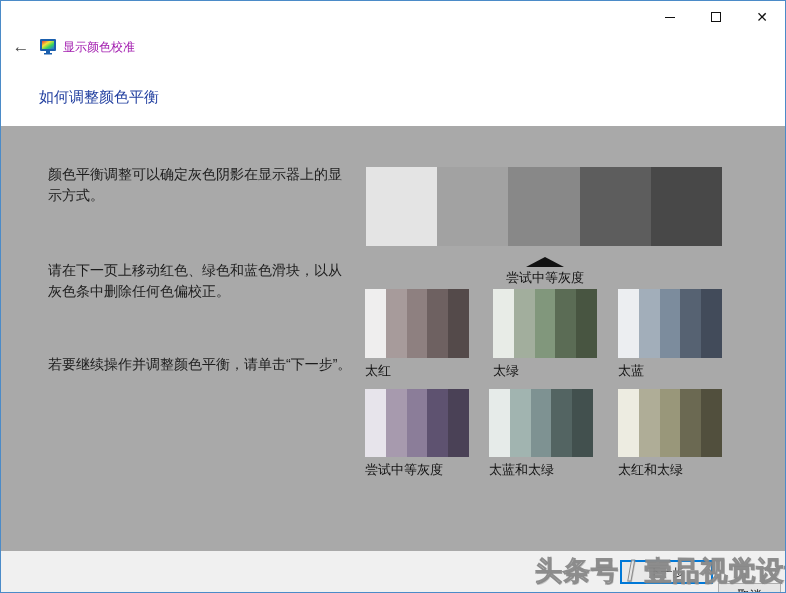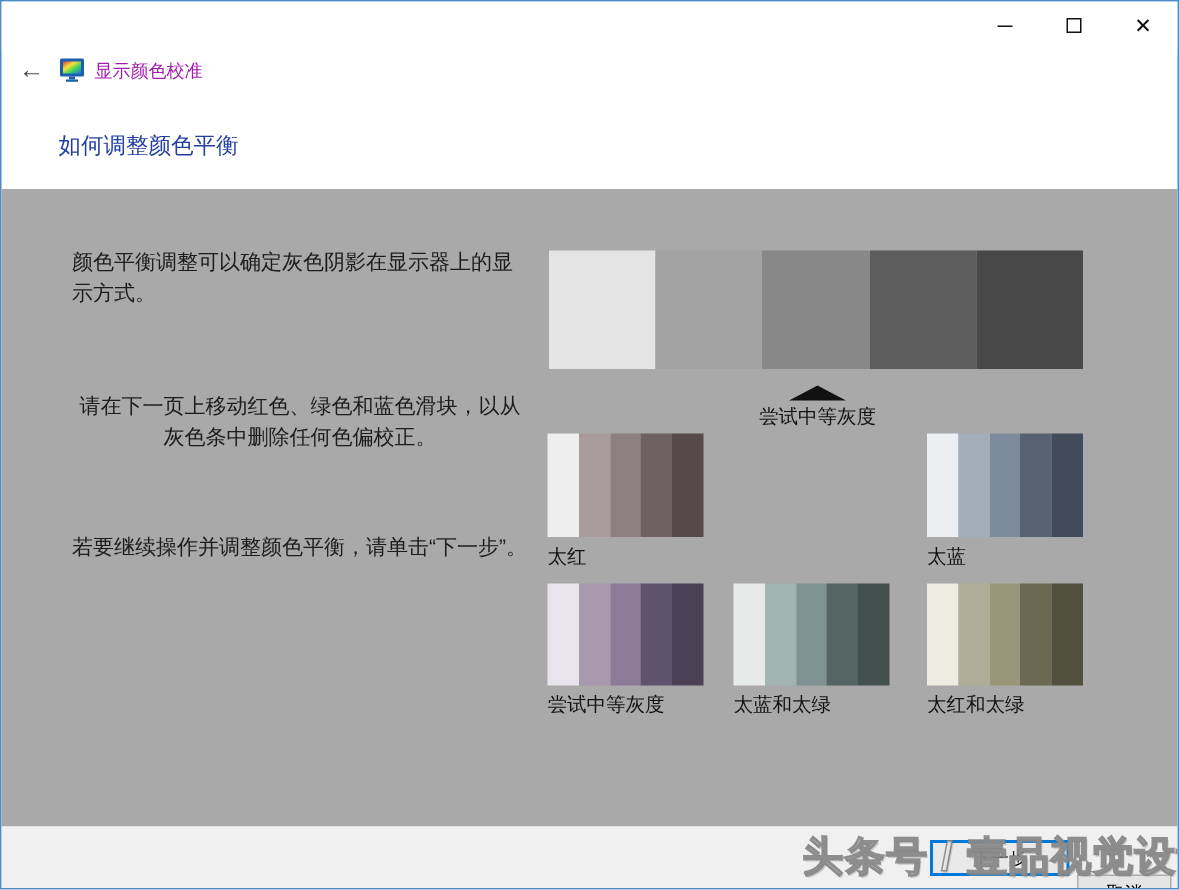--- a/index.html
+++ b/index.html
@@ -35,21 +35,21 @@
   
   .content {
     position:absolute; left:0; top:125px; width:784px; height:425px;
     background:#a9a9a9;
   }
   .para {
     position:absolute; left:47px; width:304px;
     font-size:14px; line-height:21px; color:#1c1c1c;
   }
   .para.p1 { top:38px; }
-  .para.p2 { top:134px;text-align:center; }
+  .para.p2 { top:134px; }
   .para.p3 { top:228px; }
   
   .gray-bar {
     position:absolute; left:365px; top:41px; width:356px; height:79px; display:flex;
   }
   .gray-bar .seg { flex:1; }
   .pointer-tri {
     position:absolute; left:525px; top:131px; width:0; height:0;
     border-left:19px solid transparent; border-right:19px solid transparent;
     border-bottom:10px solid #111;
@@ -153,20 +153,30 @@
     <div class="swatch r1 sw-0">
       <div class="stripes">
           <div style="background: rgb(239, 238, 238);"></div>
           <div style="background: rgb(167, 155, 155);"></div>
           <div style="background: rgb(142, 128, 128);"></div>
           <div style="background: rgb(110, 97, 97);"></div>
           <div style="background: rgb(84, 74, 74);"></div>
         </div>
       <div class="swatch-label">太红</div>
     </div>
+    <div class="swatch r1 sw-1">
+      <div class="stripes">
+          <div style="background: rgb(232, 236, 231);"></div>
+          <div style="background: rgb(162, 174, 157);"></div>
+          <div style="background: rgb(129, 151, 124);"></div>
+          <div style="background: rgb(91, 108, 85);"></div>
+          <div style="background: rgb(72, 85, 65);"></div>
+        </div>
+      <div class="swatch-label">太绿</div>
+    </div>
     <div class="swatch r1 sw-2">
       <div class="stripes">
           <div style="background: rgb(236, 238, 241);"></div>
           <div style="background: rgb(162, 174, 186);"></div>
           <div style="background: rgb(124, 140, 157);"></div>
           <div style="background: rgb(86, 98, 114);"></div>
           <div style="background: rgb(66, 75, 90);"></div>
         </div>
       <div class="swatch-label">太蓝</div>
     </div>

